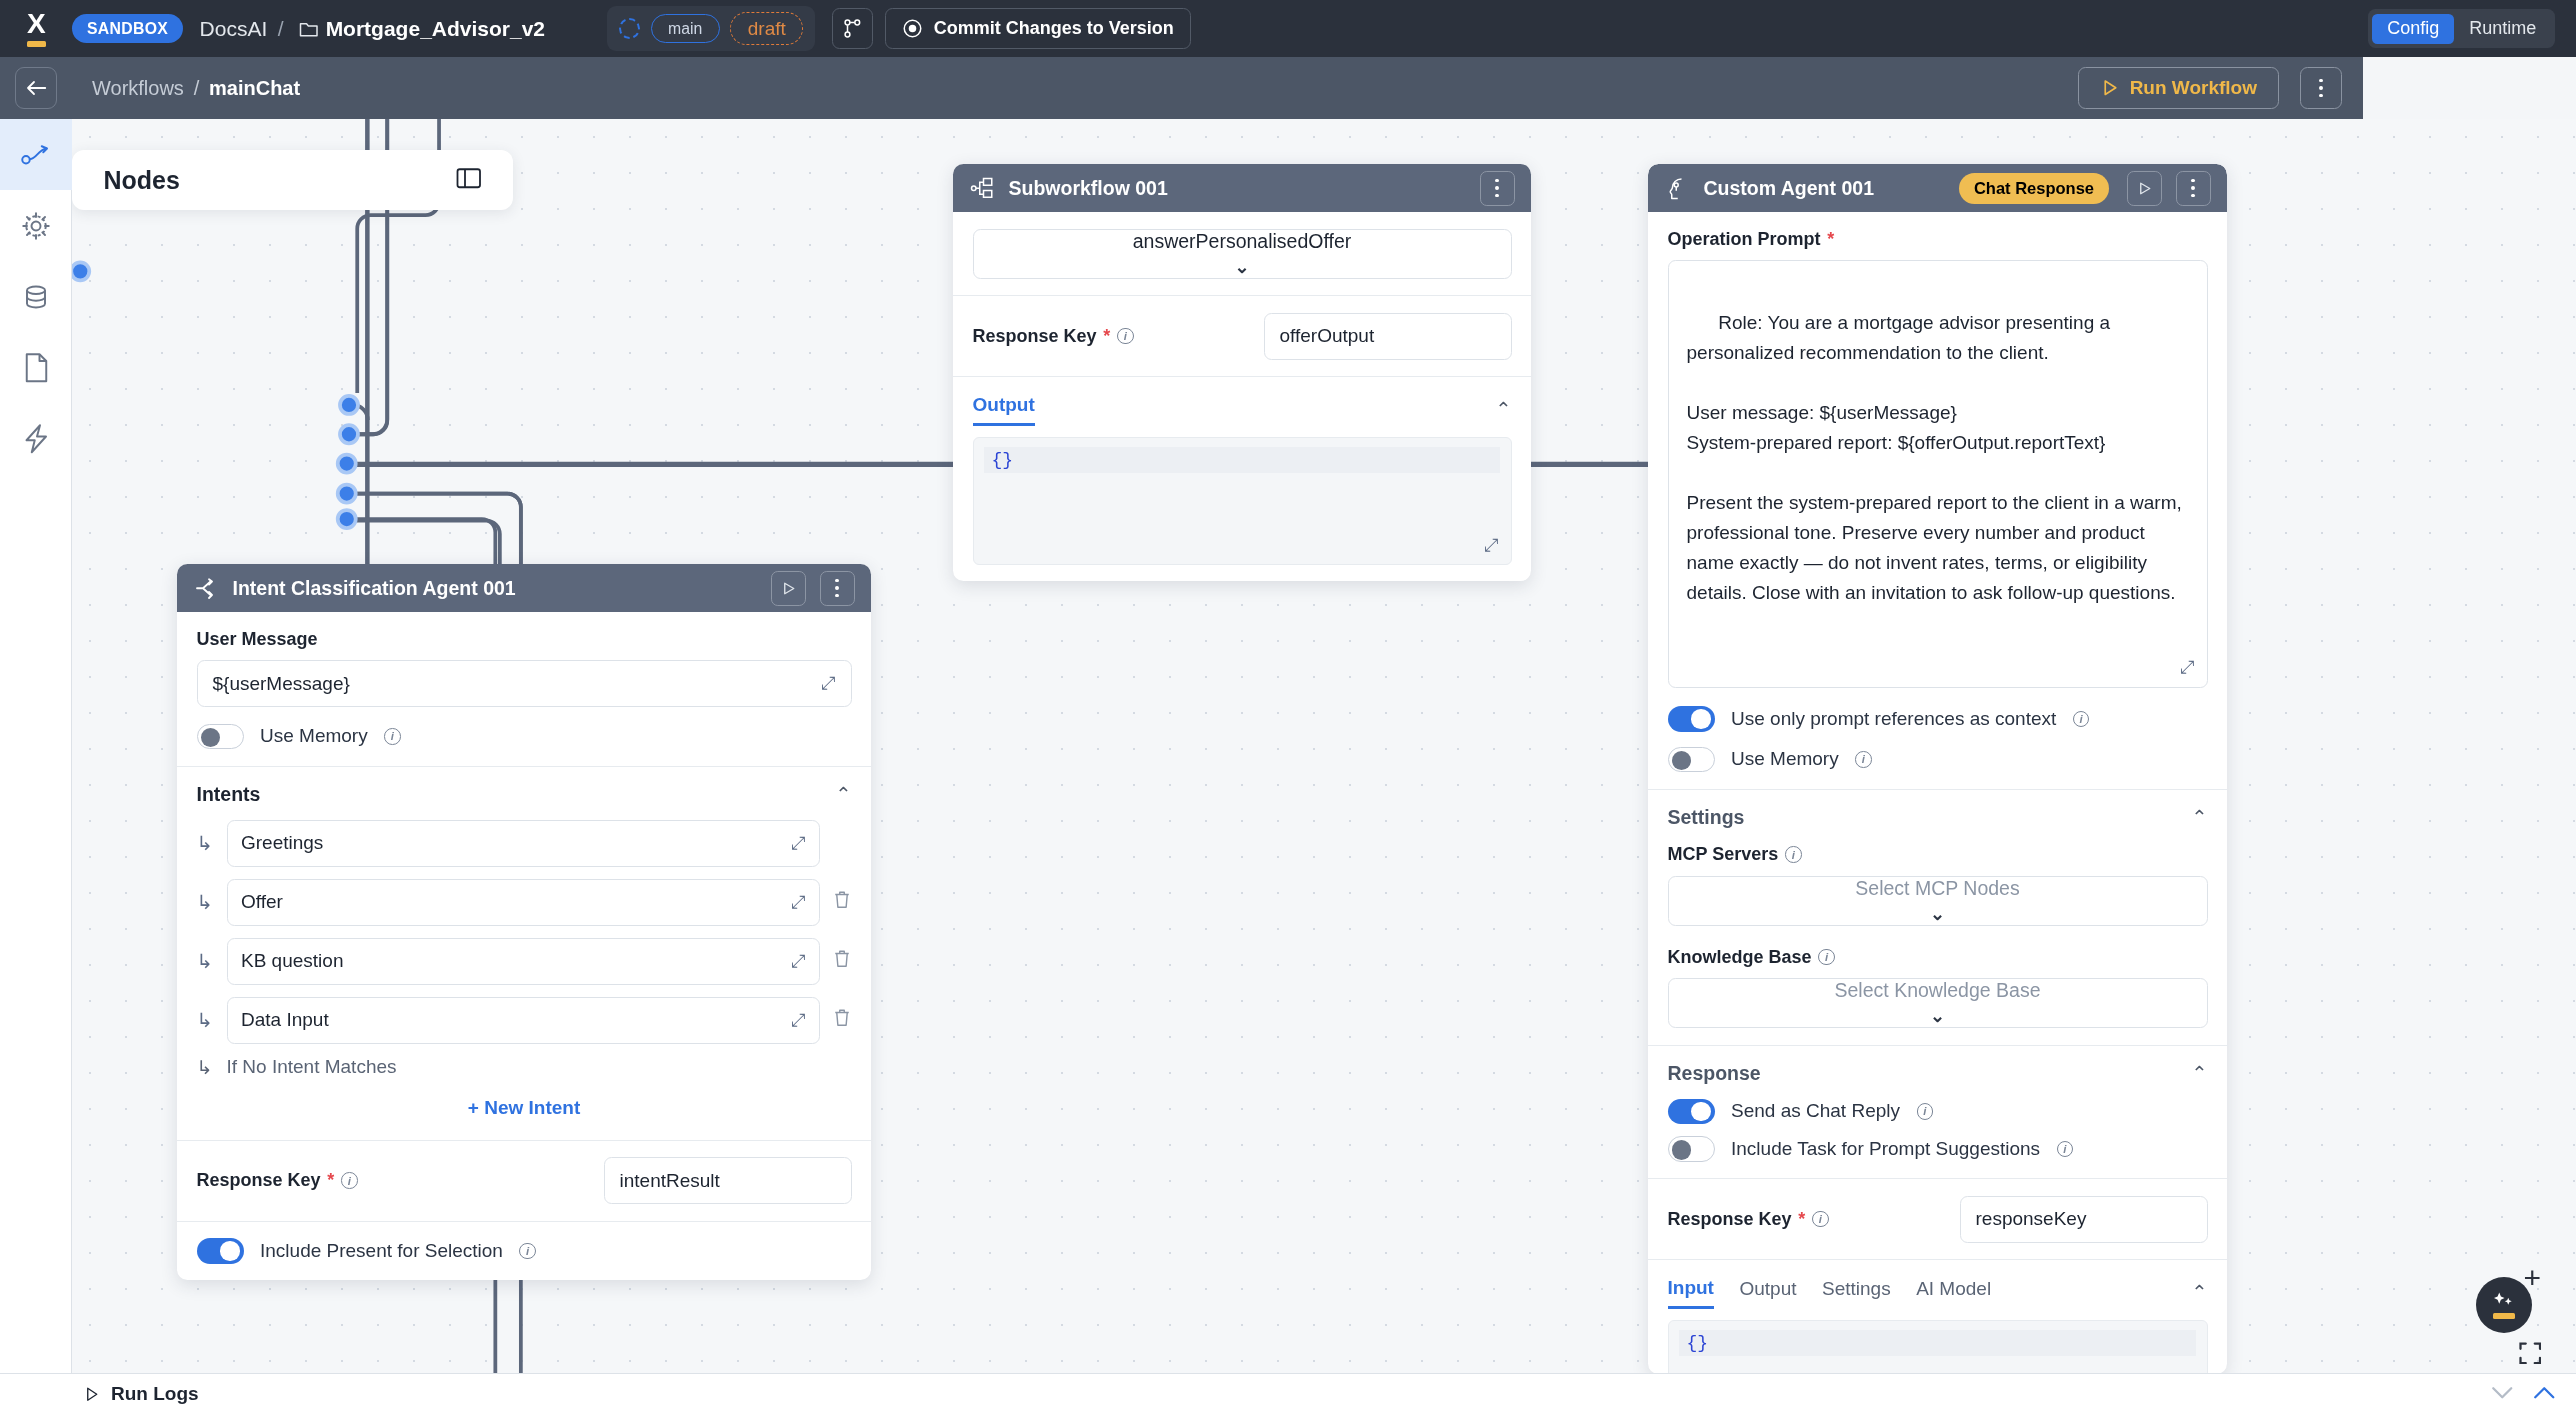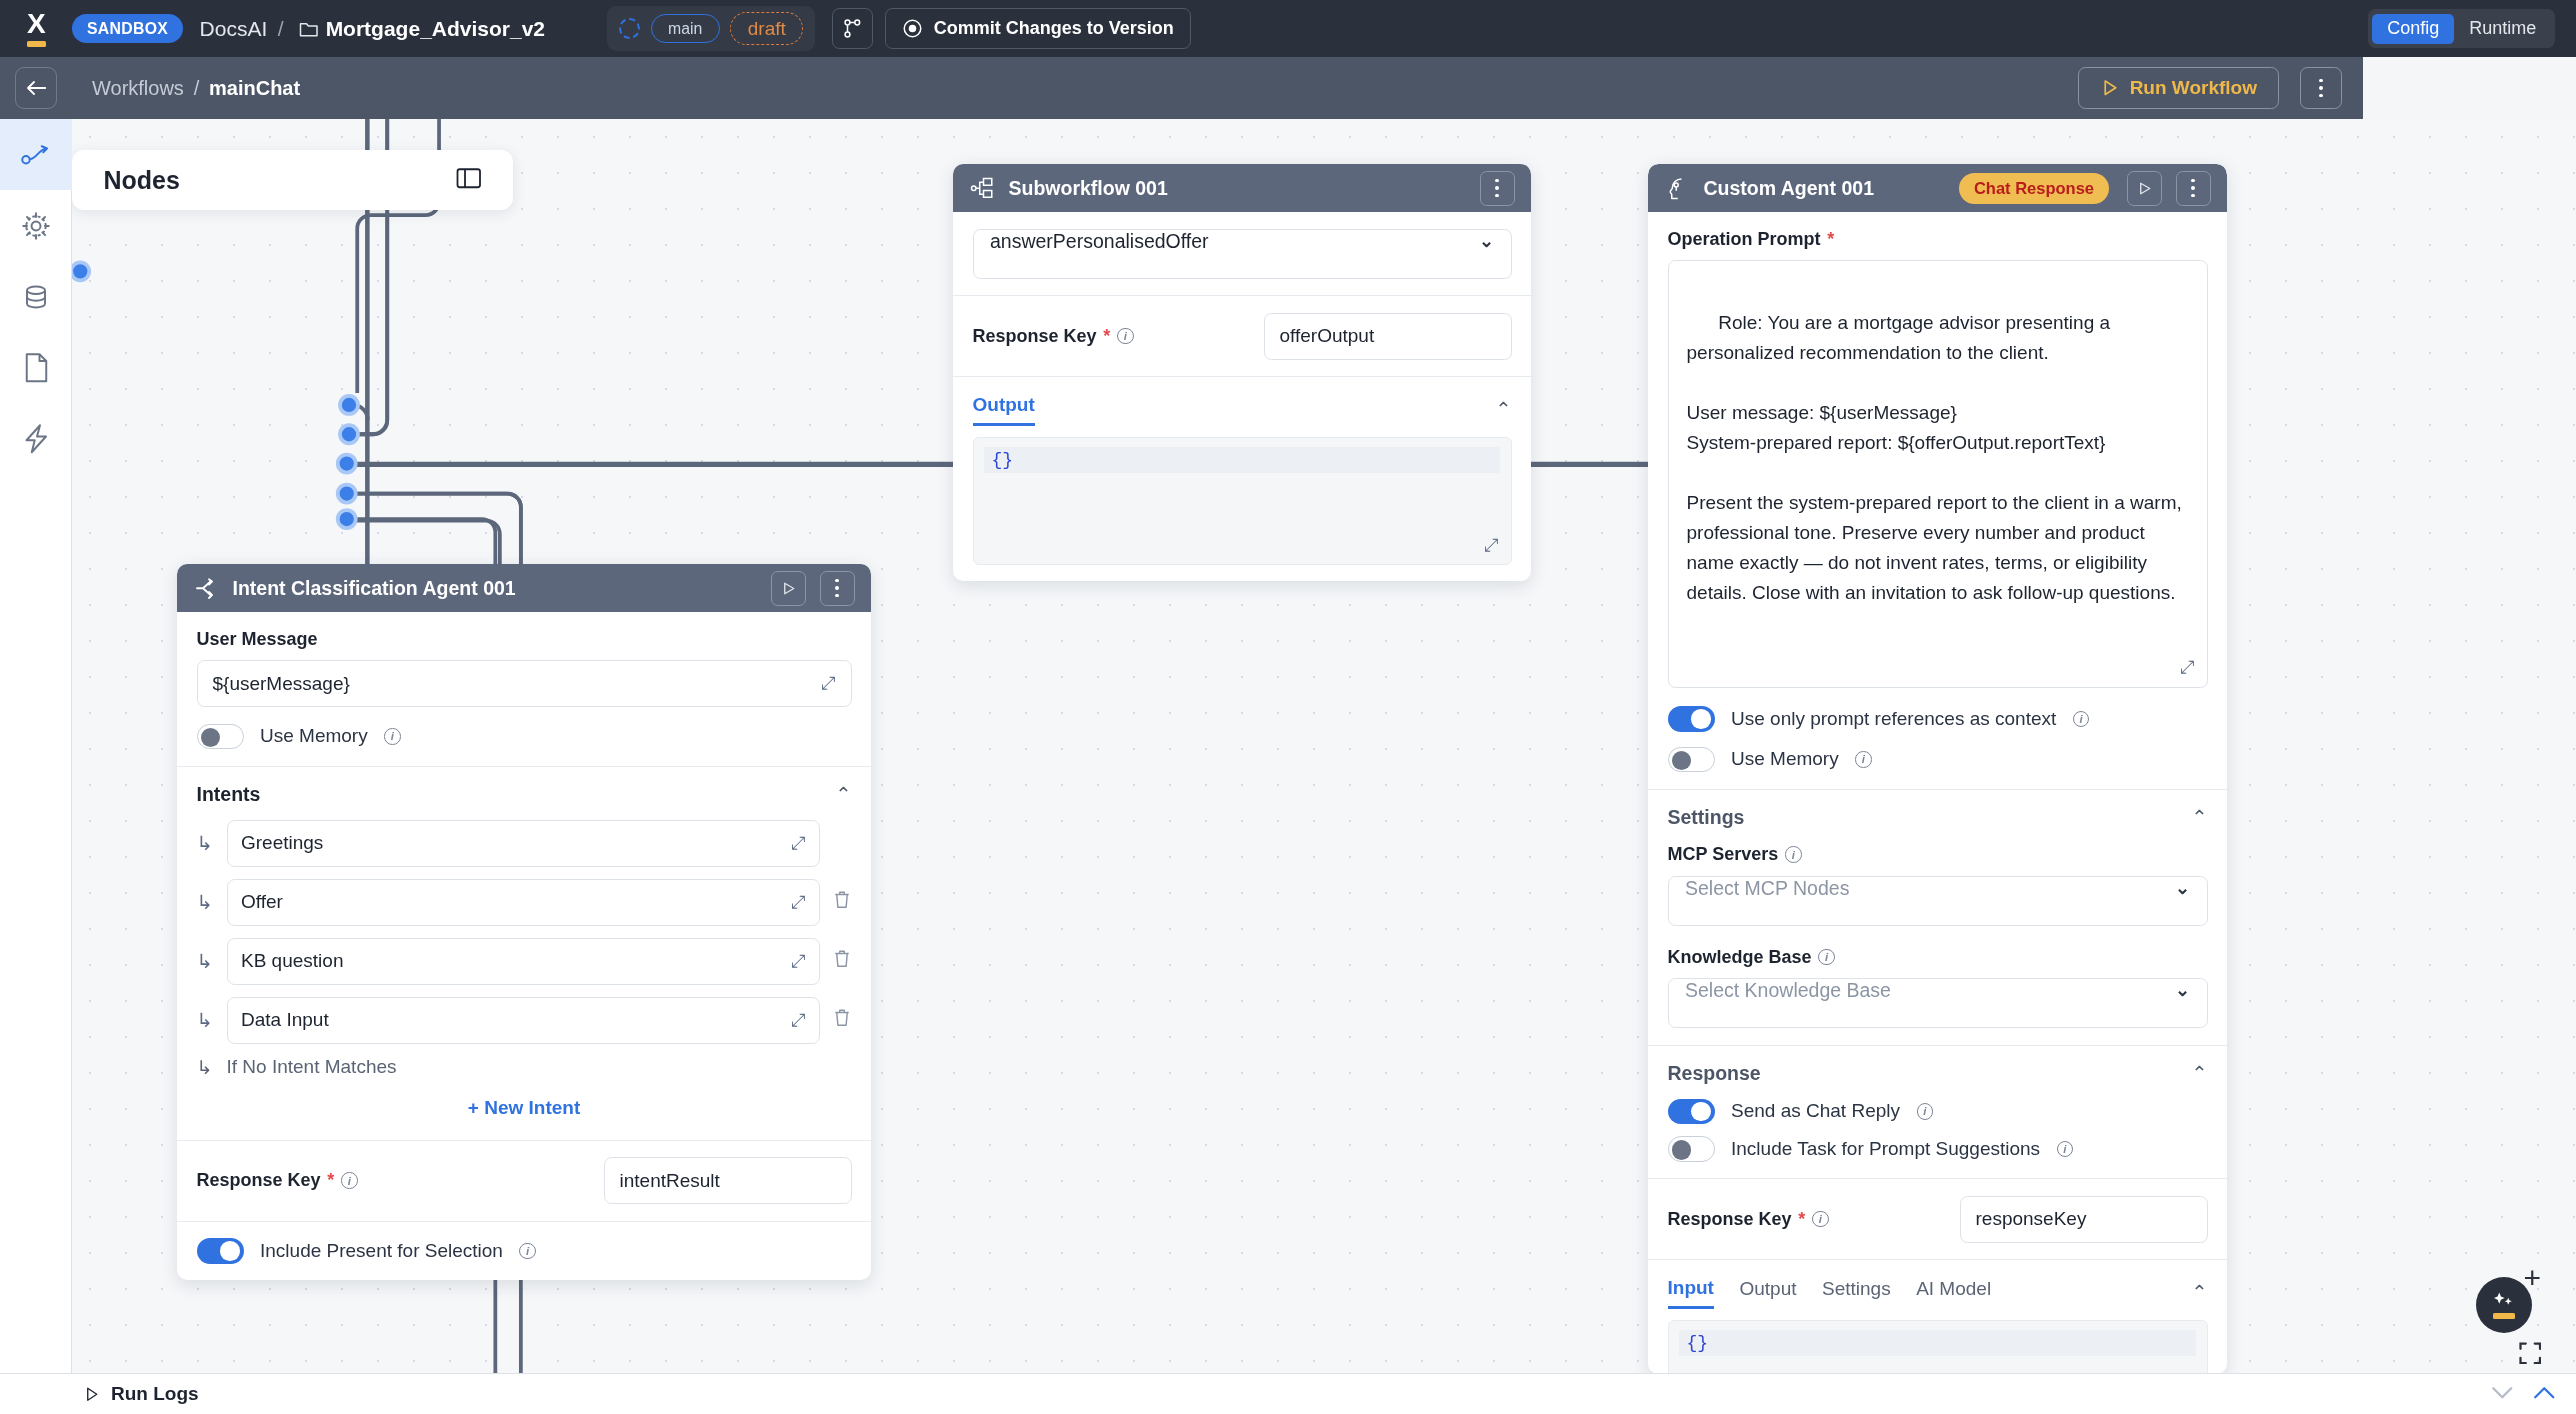--- a/index.html
+++ b/index.html
@@ -109,21 +109,21 @@
   .node-head {
     background: #5c677b; border-radius: 10.5px 10.5px 0 0; height: 48px;
     display: flex; align-items: center; padding: 0 16.5px; gap: 13.5px;
   }
   .node-title { color: #fff; font-size: 19.5px; font-weight: 600; flex: 1; }
   .hbtn {
     width: 35px; height: 35px; border: 0.8px solid #8c95a4; border-radius: 6.8px;
     display: flex; align-items: center; justify-content: center;
   }
   .chat-resp-badge {
-    background: #f0bd52; color: #b91c1c; font-size: 16.5px; font-weight: 700;
+    background: #f0bd52; color: #000000; font-size: 16.5px; font-weight: 700;
     border-radius: 750px; padding: 6px 15px; margin-right: 4.5px;
   }
   .sec { padding: 16.5px 19.5px; border-bottom: 0.8px solid #e7ebef; }
   .sec.nb { border-bottom: none; }
   .lbl { font-size: 18px; color: #1d2430; font-weight: 600; margin-bottom: 10.5px; }
   .lbl-row { display: flex; align-items: center; gap: 6.8px; }
   .req { color: #e5484d; font-size: 18px; }
   .field {
     border: 0.8px solid #dde2e8; border-radius: 7.5px; height: 47px;
     display: flex; align-items: center; padding: 0 15px; font-size: 19px; color: #1d2430;
@@ -158,21 +158,21 @@
   }
   .trash { color: #8b95a4; font-size: 19.5px; width: 19.5px; text-align: center; }
   .no-match { display: flex; align-items: center; gap: 12px; margin-top: 4.5px; }
   .no-match span { font-size: 19px; color: #5a6475; }
   .new-intent { text-align: center; color: #2f72e0; font-size: 19px; font-weight: 600; padding: 18px 0 4.5px; }
   .expand { color: #5c6b85; font-size: 18px; }
 
   
   .select {
     border: 0.8px solid #dde2e8; border-radius: 7.5px; height: 50px; display: flex;
-    align-items: flex-start; justify-content: space-between; padding: 0 16.5px; font-size: 19.5px; color: #1d2430;
+    align-items: center; justify-content: space-between; padding: 0 16.5px; font-size: 19.5px; color: #1d2430; flex-direction: column;
   }
   .select.ph { color: #8b95a4; }
   .chev { color: #2b3443; font-size: 18px; font-weight: 700; }
 
   
   .tabstrip { display: flex; align-items: center; gap: 25.5px; }
   .tab { font-size: 19px; color: #5a6475; padding-bottom: 7.5px; }
   .tab.active { color: #2f72e0; font-weight: 600; border-bottom: 3px solid #2f72e0; }
   .code-area {
     margin-top: 10.5px; background: #f4f6f8; border: 0.8px solid #e7ebef; border-radius: 6px;

